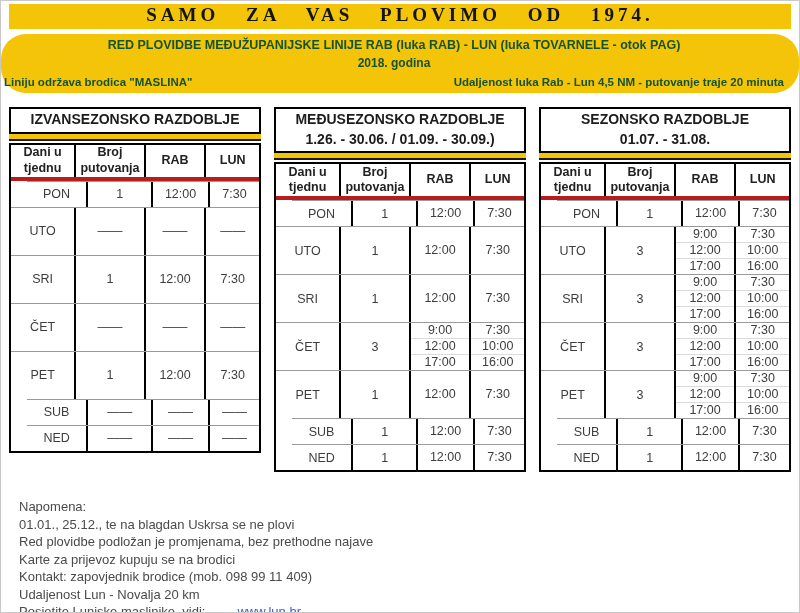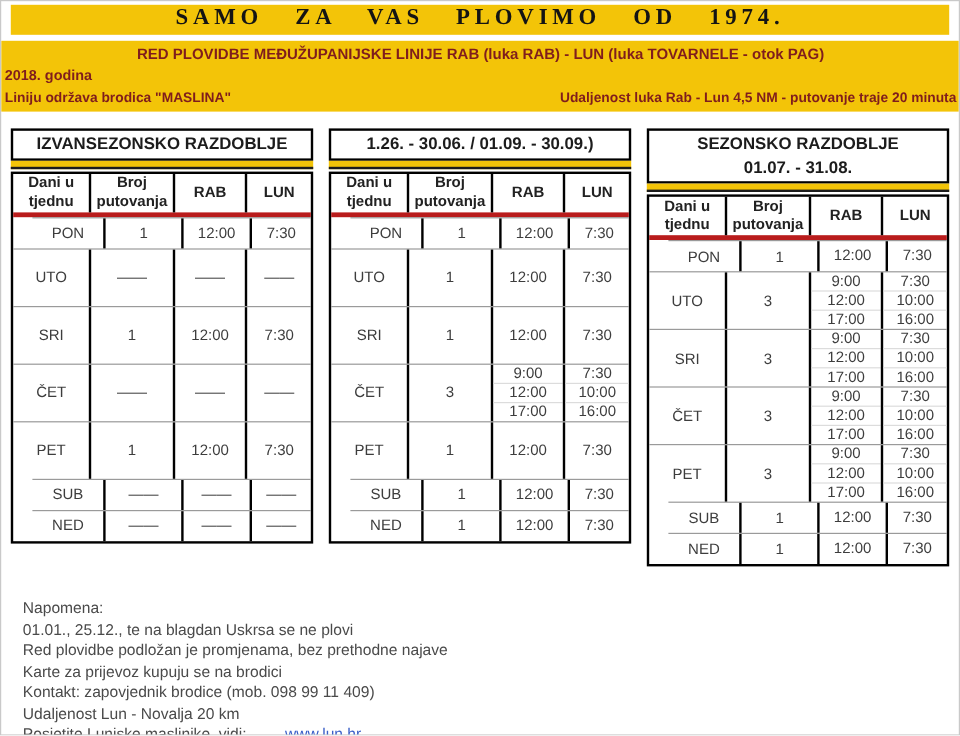--- a/index.html
+++ b/index.html
@@ -10,23 +10,23 @@
     border:1px solid #c9c9c9; position:relative;
   }
   
   .banner {
     margin:3px 8px 0 8px; height:25px; background:var(--accent,#f3c408);
     display:flex; justify-content:center;
     font-family:"Liberation Serif", serif; font-weight:bold; font-size:19px;
     letter-spacing:4px; word-spacing:18px; color:#141414; white-space:nowrap;
   }
   
-  .band2 { margin-top:5px; background:var(--accent,#f3c408); padding:4px 2px 5px 3px; color:#7f1d1d; }
+  .band2 { margin-top:5px; background:var(--accent,#f3c408); padding:4px 15px 5px 3px; color:#14532d;border-radius:25px; }
   .band2 .line1 { text-align:center; font-weight:bold; font-size:12.5px; }
-  .band2 .line2 { font-weight:bold; font-size:12px; margin-top:4px; }
+  .band2 .line2 { text-align:center; font-weight:bold; font-size:12px; margin-top:4px; }
   .band2 .line3 { display:flex; justify-content:space-between; font-weight:bold; font-size:11.5px; margin-top:6px; }
   
   .tables { display:flex; gap:13px; padding:14px 8px 0 8px; }
   .table-block { flex:1; min-width:0; }
   .title-box {
     border:2px solid #000; background:#fff; text-align:center;
     font-weight:bold; font-size:14px; line-height:1.4; padding:1px 0 2px 0; color:#1c1c1c;
   }
   .yellow-bar { height:7px; background:var(--accent,#f3c408); border-bottom:2px solid #1c1c1c; margin-bottom:2px; }
   .grid { border:2px solid #000; background:#fff; }
@@ -147,20 +147,21 @@
               <div class="time">——</div>
             </div>
             <div class="cell times">
               <div class="time">——</div>
             </div>
           </div>
         </div>
       </div>
       <div class="table-block">
         <div class="title-box">
+          <div class="t-title">MEĐUSEZONSKO RAZDOBLJE</div>
           <div class="t-sub">1.26. - 30.06. / 01.09. - 30.09.)</div>
         </div>
         <div class="yellow-bar"></div>
         <div class="grid">
           <div class="row header-row">
             <div class="cell hcell">Dani u tjednu</div>
             <div class="cell hcell">Broj putovanja</div>
             <div class="cell hcell">RAB</div>
             <div class="cell hcell">LUN</div>
           </div>

